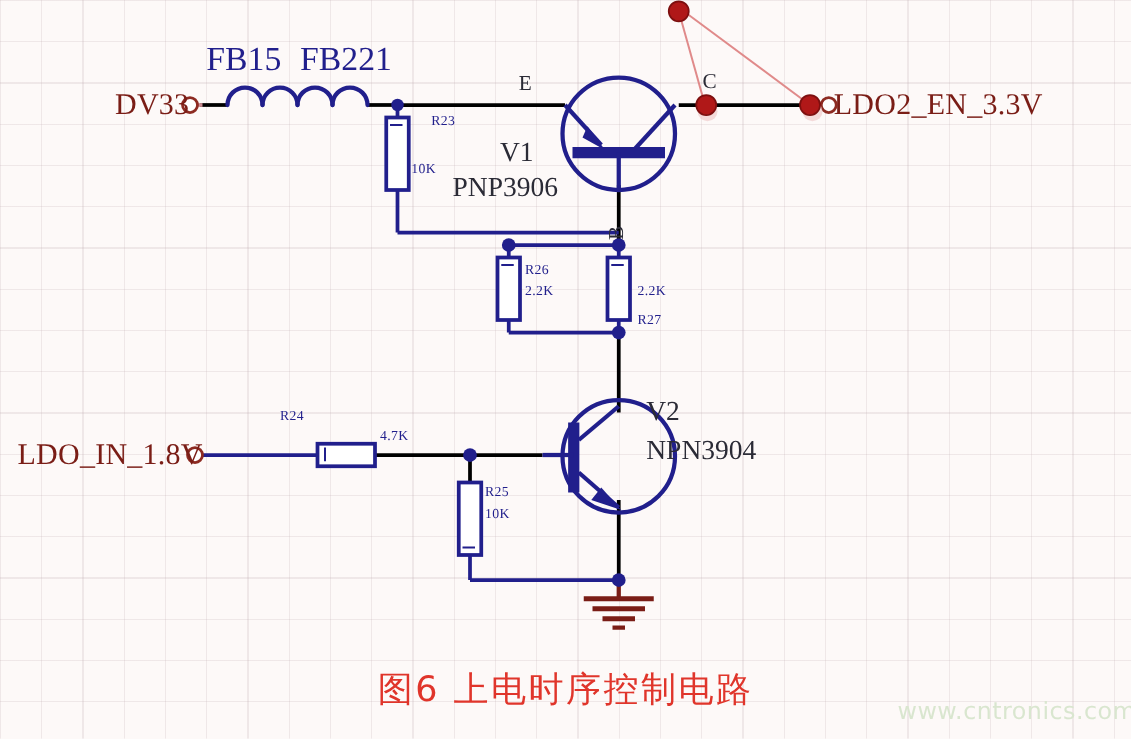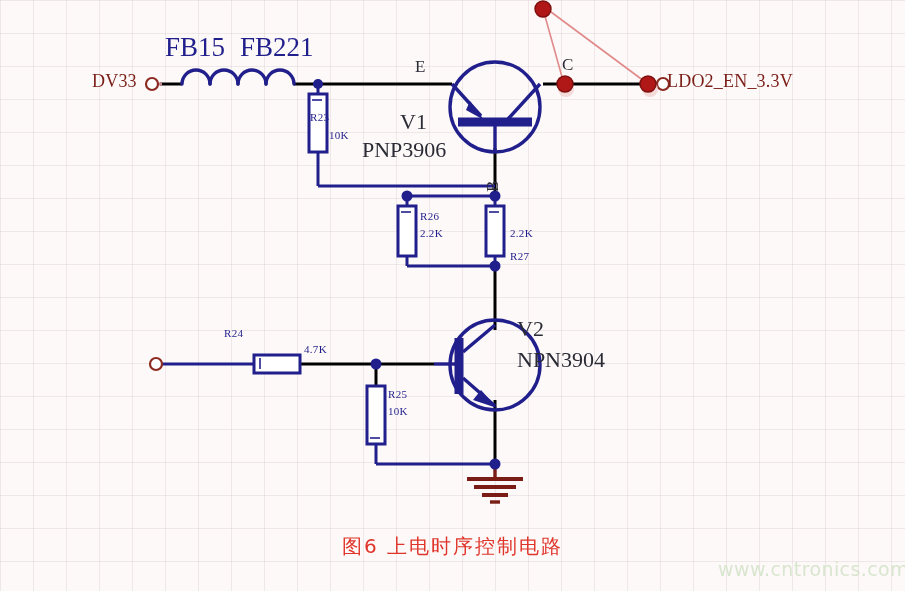--- a/index.html
+++ b/index.html
@@ -20,31 +20,31 @@
   }
   #sheet{position:absolute;inset:0;}
   .lbl{
     position:absolute;
     color:#7a1d16;
     font-family:"Liberation Serif", serif;
     white-space:nowrap;
     line-height:1;
     user-select:none;
   }
-  .port-name{font-size:18px;letter-spacing:.2px;}
+  .port-name{font-size:24px;letter-spacing:.2px;}
   .desig{font-size:11px;color:#211f8c;font-family:"Liberation Serif",serif;letter-spacing:.3px;}
   .fb{font-size:27px;color:#211f8c;}
   .pin{font-size:17px;color:#2b2b36;}
   .part{font-size:22px;color:#2b2b36;}
   .title{
     position:absolute;
     left:0;right:0;
     top:533px;
     text-align:center;
-    font-size:20px;
+    font-size:28px;
     color:#e0352b;
     font-family:"DejaVu Sans", sans-serif;
     font-weight:normal;
     letter-spacing:2px;
   }
   .watermark{
     position:absolute;
     left:718px;top:558px;
     font-size:19px;
     color:#d9e6cf;
@@ -197,25 +197,26 @@
       <circle cx="650" cy="89" r="8" fill="#f0cfcf" opacity="0.75"></circle>
       <circle cx="543" cy="9" r="8" fill="#b01818" stroke="#7d0f0f" stroke-width="1.4"></circle>
       <circle cx="565" cy="84" r="8" fill="#b01818" stroke="#7d0f0f" stroke-width="1.4"></circle>
       <circle cx="648" cy="84" r="8" fill="#b01818" stroke="#7d0f0f" stroke-width="1.4"></circle>
     </g>
 
   </svg>
 
   <div class="lbl port-name" style="left:92px;top:72px;">DV33</div>
   <div class="lbl port-name" style="left:667px;top:72px;">LDO2_EN_3.3V</div>
+  <div class="lbl port-name" style="left:14px;top:352px;">LDO_IN_1.8V</div>
 
   <div class="lbl fb" style="left:165px;top:34px;">FB15</div>
   <div class="lbl fb" style="left:240px;top:34px;">FB221</div>
 
-  <div class="lbl desig" style="left:310px;top:92px;margin-top:20px;">R23</div>
+  <div class="lbl desig" style="left:345px;top:92px;">R23</div>
   <div class="lbl desig" style="left:329px;top:130px;">10K</div>
 
   <div class="lbl desig" style="left:420px;top:211px;">R26</div>
   <div class="lbl desig" style="left:420px;top:228px;">2.2K</div>
 
   <div class="lbl desig" style="left:510px;top:211px;margin-top:40px;">R27</div>
   <div class="lbl desig" style="left:510px;top:228px;">2.2K</div>
 
   <div class="lbl desig" style="left:224px;top:328px;">R24</div>
   <div class="lbl desig" style="left:304px;top:344px;">4.7K</div>

